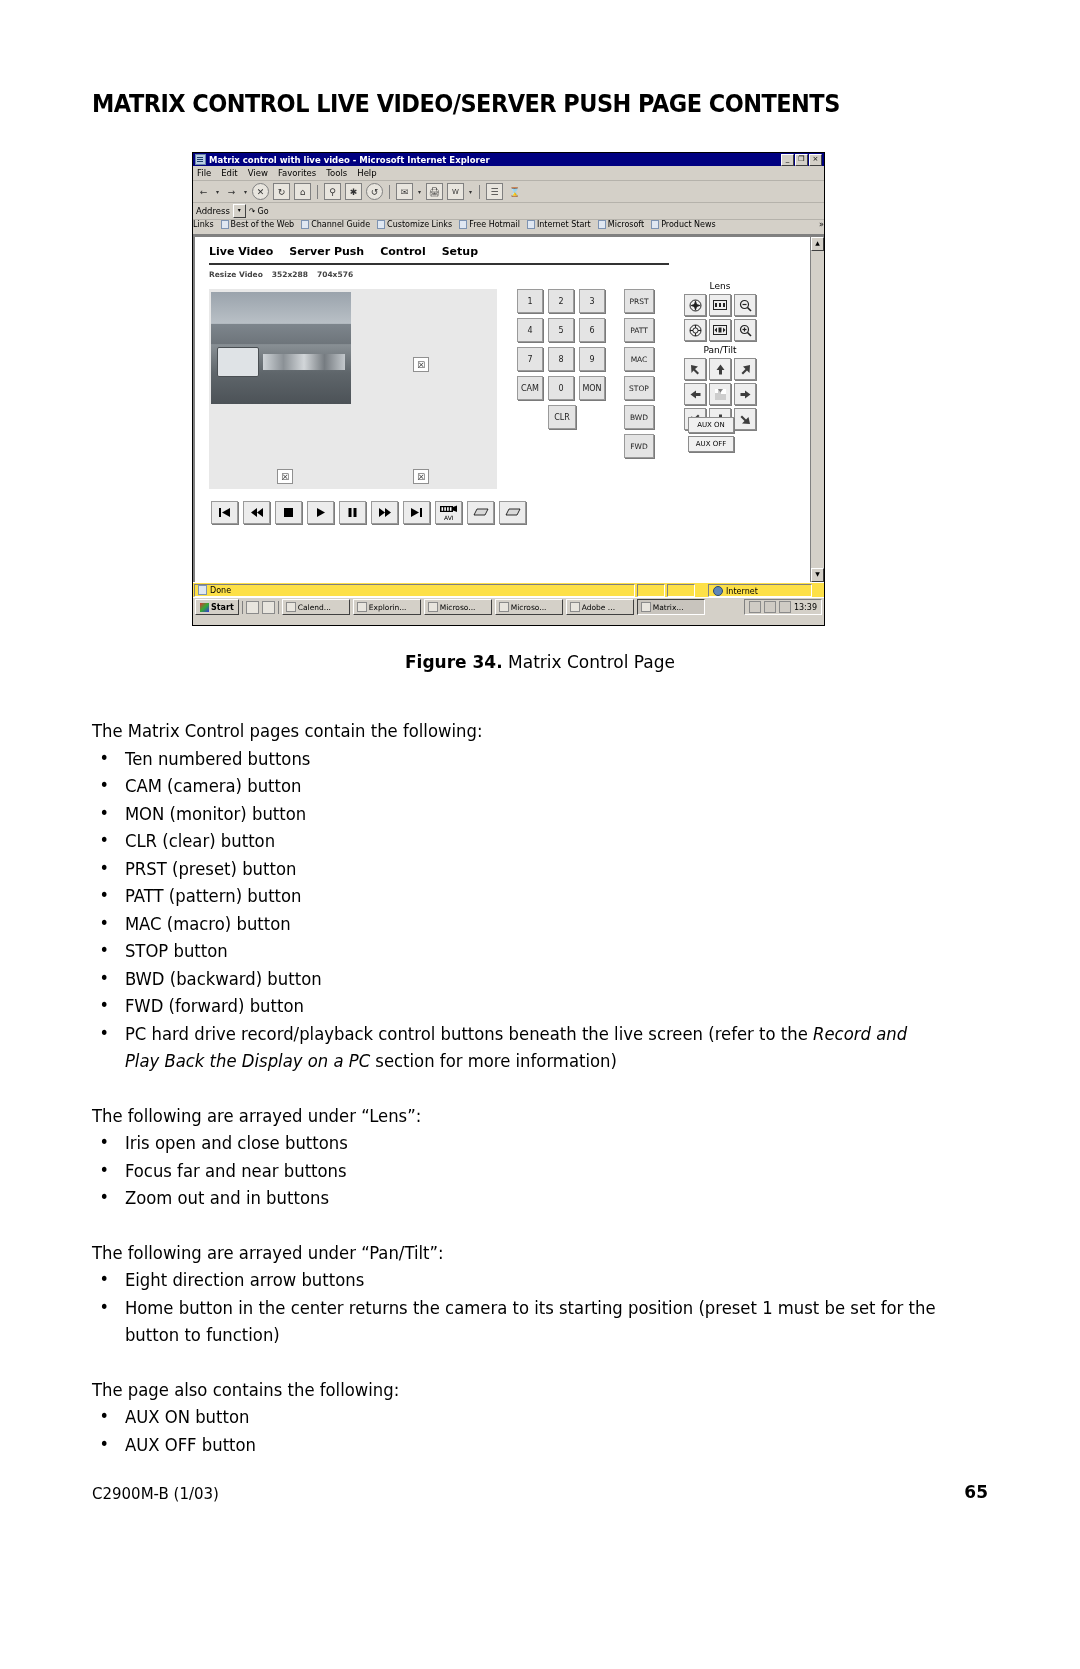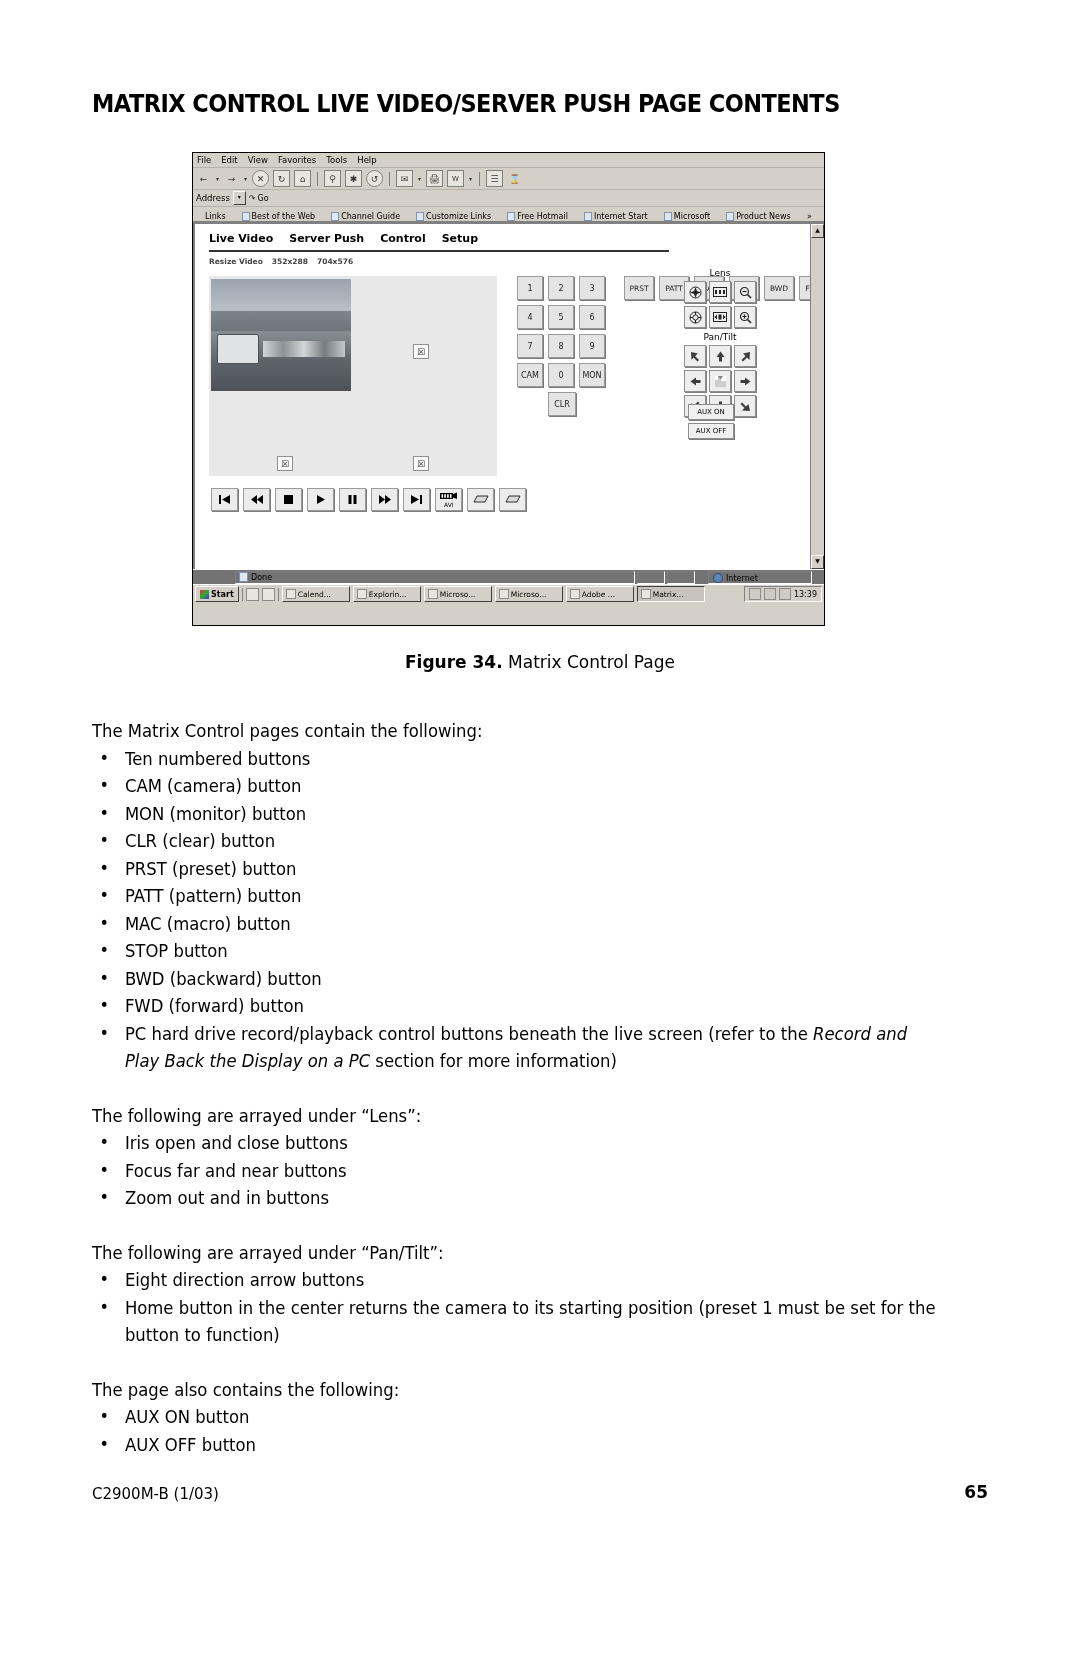--- a/index.html
+++ b/index.html
@@ -70,22 +70,22 @@
   .addrfield{
     flex:1;height:12px;background:#fff;border:1px solid;
     border-color:#808080 #fff #fff #808080;display:flex;align-items:center;
     gap:3px;padding:0 2px;font-size:8.5px;
   }
   .addrfield .e-ico{width:7px;height:8px;background:#dfe7f2;border:1px solid #7d93b2;flex:0 0 auto;}
   .addr-arrow{width:11px;height:12px;background:#d4d0c8;border:1px solid;
     border-color:#fff #404040 #404040 #fff;font-size:6px;line-height:10px;text-align:center;}
   .gobtn{font-size:8px;white-space:nowrap;display:flex;align-items:center;gap:2px;}
   .linksbar{
-    height:14px;background:#d4d0c8;display:flex;align-items:flex-end;
-    padding:0 12px;gap:16px;border-bottom:1px solid #7f7f7f;overflow:hidden;
+    height:14px;background:#d4d0c8;display:flex;align-items:flex-start;
+    padding:0 0;gap:7px;border-bottom:1px solid #7f7f7f;overflow:hidden;
   }
   .linksbar .lnk{display:flex;align-items:center;gap:2px;font-size:8px;white-space:nowrap;}
   .linksbar .lnk .e-ico{width:6px;height:7px;background:#dfe7f2;border:1px solid #7d93b2;}
 
   .viewport{
     position:relative;background:#fff;height:347px;
     border-left:2px solid #808080;border-top:2px solid #808080;
     box-sizing:border-box;display:flex;
   }
   .content{flex:1;position:relative;overflow:hidden;padding-left:27px;}
@@ -129,21 +129,21 @@
   }
 
   .keypad{position:absolute;left:322px;top:52px;}
   .kp-grid{display:grid;grid-template-columns:repeat(3,26px);gap:5px;}
   .btn3d{
     height:22px;background:#e4e4e4;border:1px solid #9a9a9a;
     box-shadow:1px 1px 0 #7a7a7a;display:flex;align-items:center;justify-content:center;
     font-family:"DejaVu Sans", sans-serif;font-size:8px;color:#222;
   }
   .kp-clr{margin-top:5px;margin-left:31px;width:26px;}
-  .rightcol{position:absolute;left:429px;top:52px;display:flex;flex-direction:row;gap:5px;}
+  .rightcol{position:absolute;left:429px;top:52px;display:flex;flex-direction:column;gap:5px;}
   .rightcol .btn3d{width:28px;font-size:7.5px;}
 
   .lens{position:absolute;left:489px;top:44px;text-align:center;}
   .grp-title{font-family:"DejaVu Sans", sans-serif;font-weight:normal;font-size:9px;margin-bottom:3px;}
   .icon-grid{display:grid;grid-template-columns:repeat(3,22px);gap:3px;}
   .icobtn{
     height:20px;background:#eee;border:1px solid #8f8f8f;box-shadow:1px 1px 0 #808080;
     display:flex;align-items:center;justify-content:center;
   }
   .icobtn svg{display:block;}
@@ -155,22 +155,22 @@
   }
 
   .transport{position:absolute;left:16px;top:264px;display:flex;gap:5px;}
   .tbtn{
     width:25px;height:21px;background:#ececec;border:1px solid #9a9a9a;
     box-shadow:1px 1px 0 #7d7d7d;display:flex;align-items:center;justify-content:center;
     font-size:10px;color:#000;
   }
 
   .statusbar{
-    height:14px;background:#737373;display:flex;align-items:center;
-    border-top:1px solid #fff;font-size:8px;padding-left:41px;
+    height:14px;background:#fde047;display:flex;align-items:center;
+    border-top:1px solid #fff;font-size:8px;
   }
   .sb-main{flex:1;display:flex;align-items:center;gap:3px;padding-left:3px;
     border:1px solid;border-color:#808080 #fff #fff #808080;height:11px;margin:1px;}
   .sb-cell{width:26px;height:11px;border:1px solid;border-color:#808080 #fff #fff #808080;margin:1px;}
   .sb-zone{width:98px;height:11px;border:1px solid;border-color:#808080 #fff #fff #808080;
     margin:12px;display:flex;align-items:flex-end;gap:3px;padding-left:4px;}
   .globe{width:8px;height:8px;border-radius:50%;background:#5f86b8;border:1px solid #2d4a70;}
 
   .taskbar{
     height:18px;background:#d4d0c8;border-top:1px solid #fff;
@@ -228,20 +228,29 @@
 </style>
 </head>
 <body>
 
 <div class="page">
 
   <div class="page-title">MATRIX CONTROL LIVE VIDEO/SERVER PUSH PAGE CONTENTS</div>
 
   <div class="shot">
 
+    <div class="titlebar">
+      <div class="tb-ico"></div>
+      <div class="tb-text">Matrix control with live video - Microsoft Internet Explorer</div>
+      <div class="tb-btns">
+        <div class="tb-btn">_</div>
+        <div class="tb-btn">❐</div>
+        <div class="tb-btn">×</div>
+      </div>
+    </div>
 
     <div class="menubar">
       <span>File</span>
       <span>Edit</span>
       <span>View</span>
       <span>Favorites</span>
       <span>Tools</span>
       <span>Help</span>
     </div>
 

